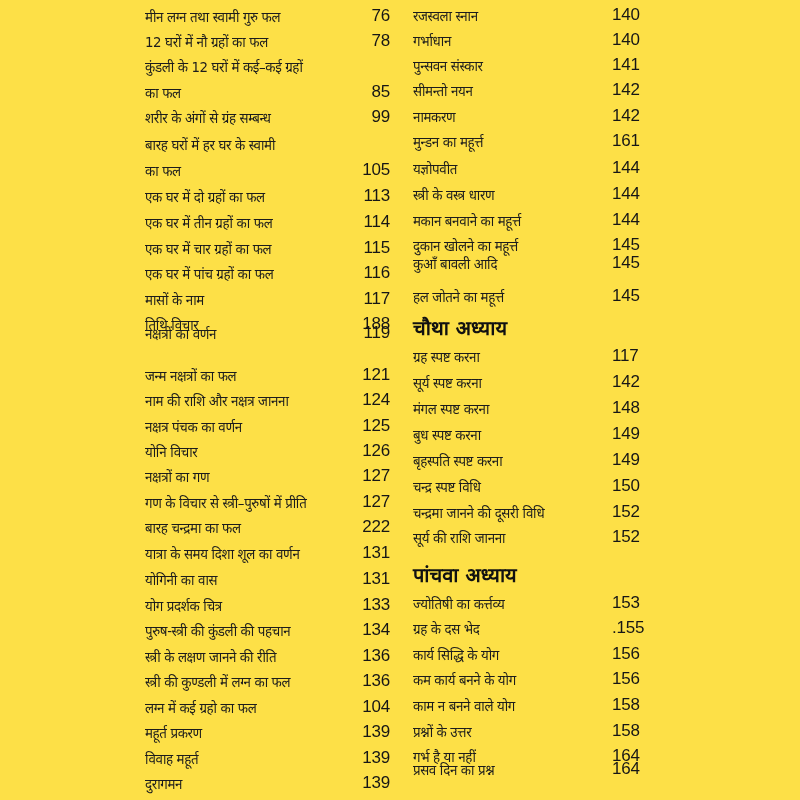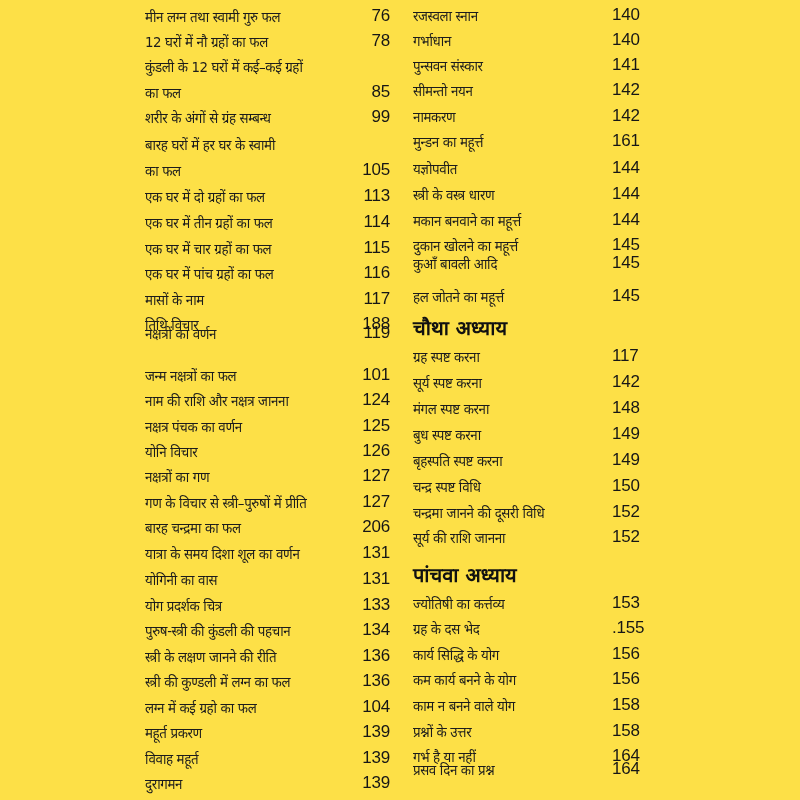--- a/index.html
+++ b/index.html
@@ -127,21 +127,21 @@
     <div class="row" style="top:311px">
         <span class="title">तिथि विचार</span>
         <span class="num">188</span>
       </div>
     <div class="row" style="top:320px">
         <span class="title">नक्षत्रों का वर्णन</span>
         <span class="num">119</span>
       </div>
     <div class="row" style="top:362px">
         <span class="title">जन्म नक्षत्रों का फल</span>
-        <span class="num">101</span>
+        <span class="num">121</span>
       </div>
     <div class="row" style="top:387px">
         <span class="title">नाम की राशि और नक्षत्र जानना</span>
         <span class="num">124</span>
       </div>
     <div class="row" style="top:413px">
         <span class="title">नक्षत्र पंचक का वर्णन</span>
         <span class="num">125</span>
       </div>
     <div class="row" style="top:438px">
@@ -151,21 +151,21 @@
     <div class="row" style="top:463px">
         <span class="title">नक्षत्रों का गण</span>
         <span class="num">127</span>
       </div>
     <div class="row" style="top:489px">
         <span class="title">गण के विचार से स्त्री–पुरुषों में प्रीति</span>
         <span class="num">127</span>
       </div>
     <div class="row" style="top:514px">
         <span class="title">बारह  चन्द्रमा का फल</span>
-        <span class="num">206</span>
+        <span class="num">222</span>
       </div>
     <div class="row" style="top:540px">
         <span class="title">यात्रा के समय दिशा शूल का वर्णन</span>
         <span class="num">131</span>
       </div>
     <div class="row" style="top:566px">
         <span class="title">योगिनी का वास</span>
         <span class="num">131</span>
       </div>
     <div class="row" style="top:592px">

